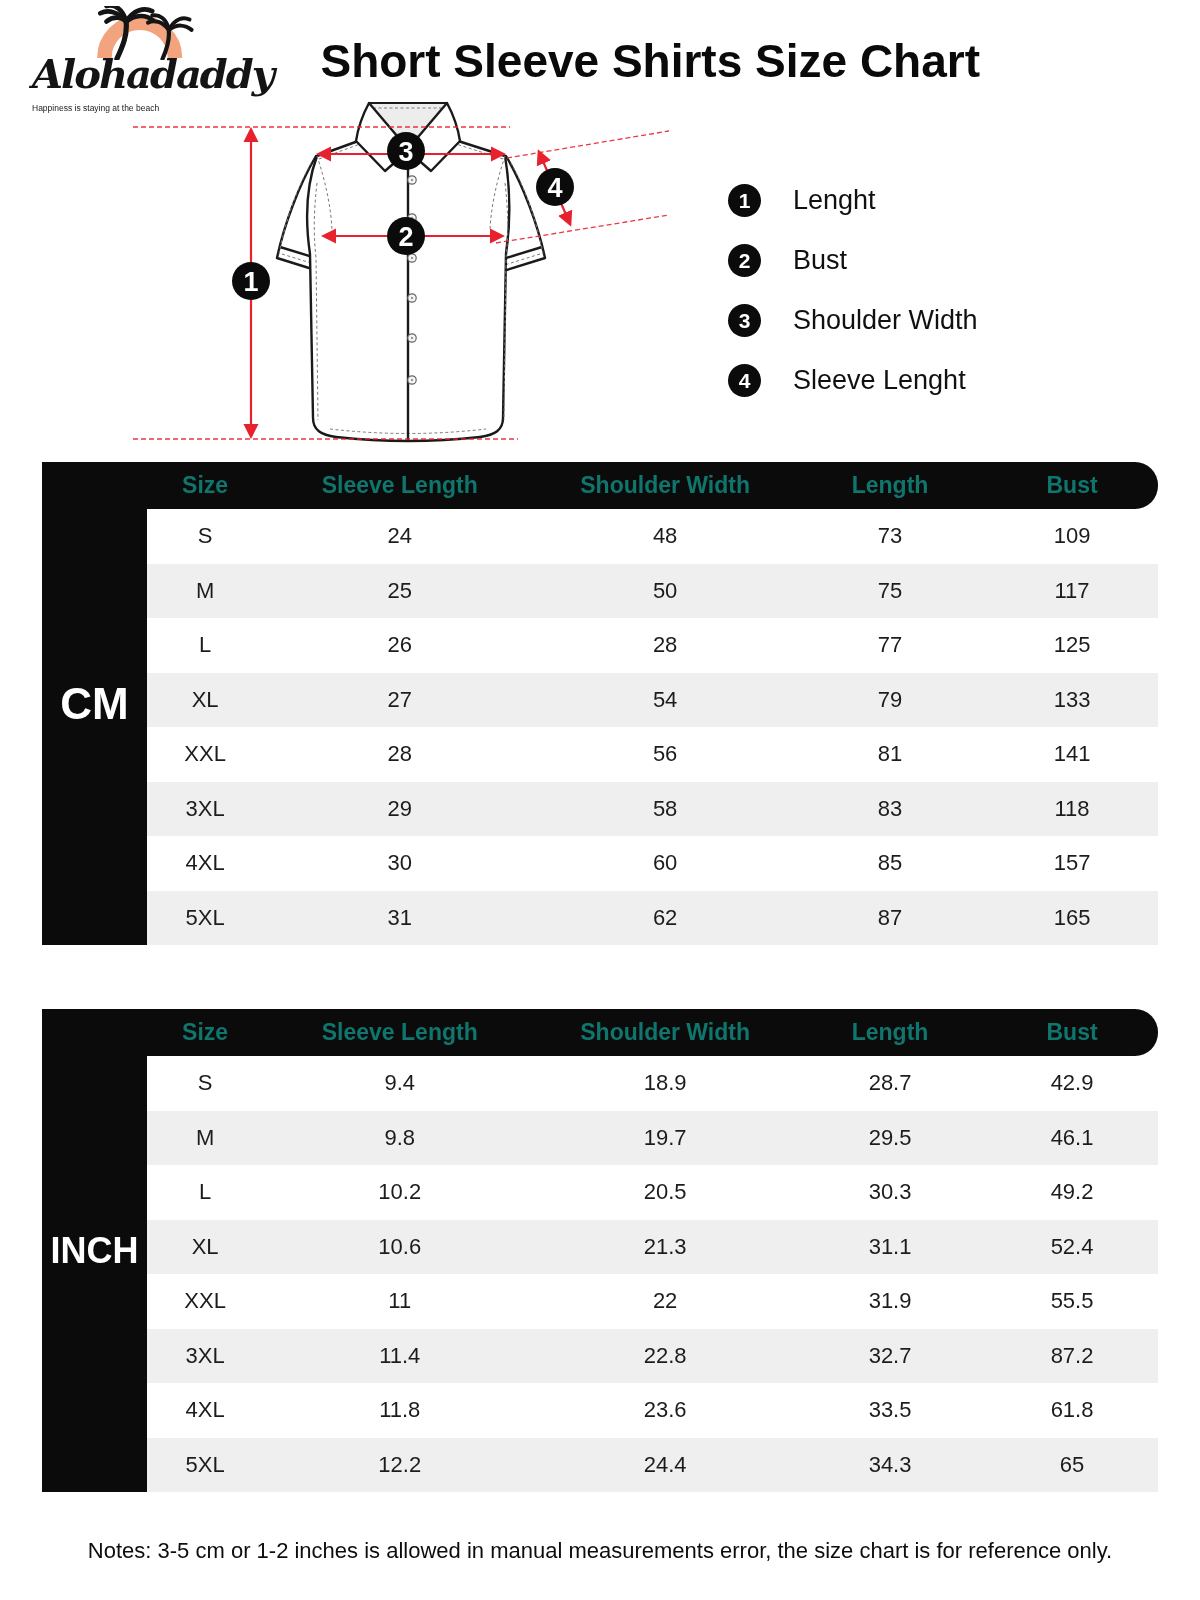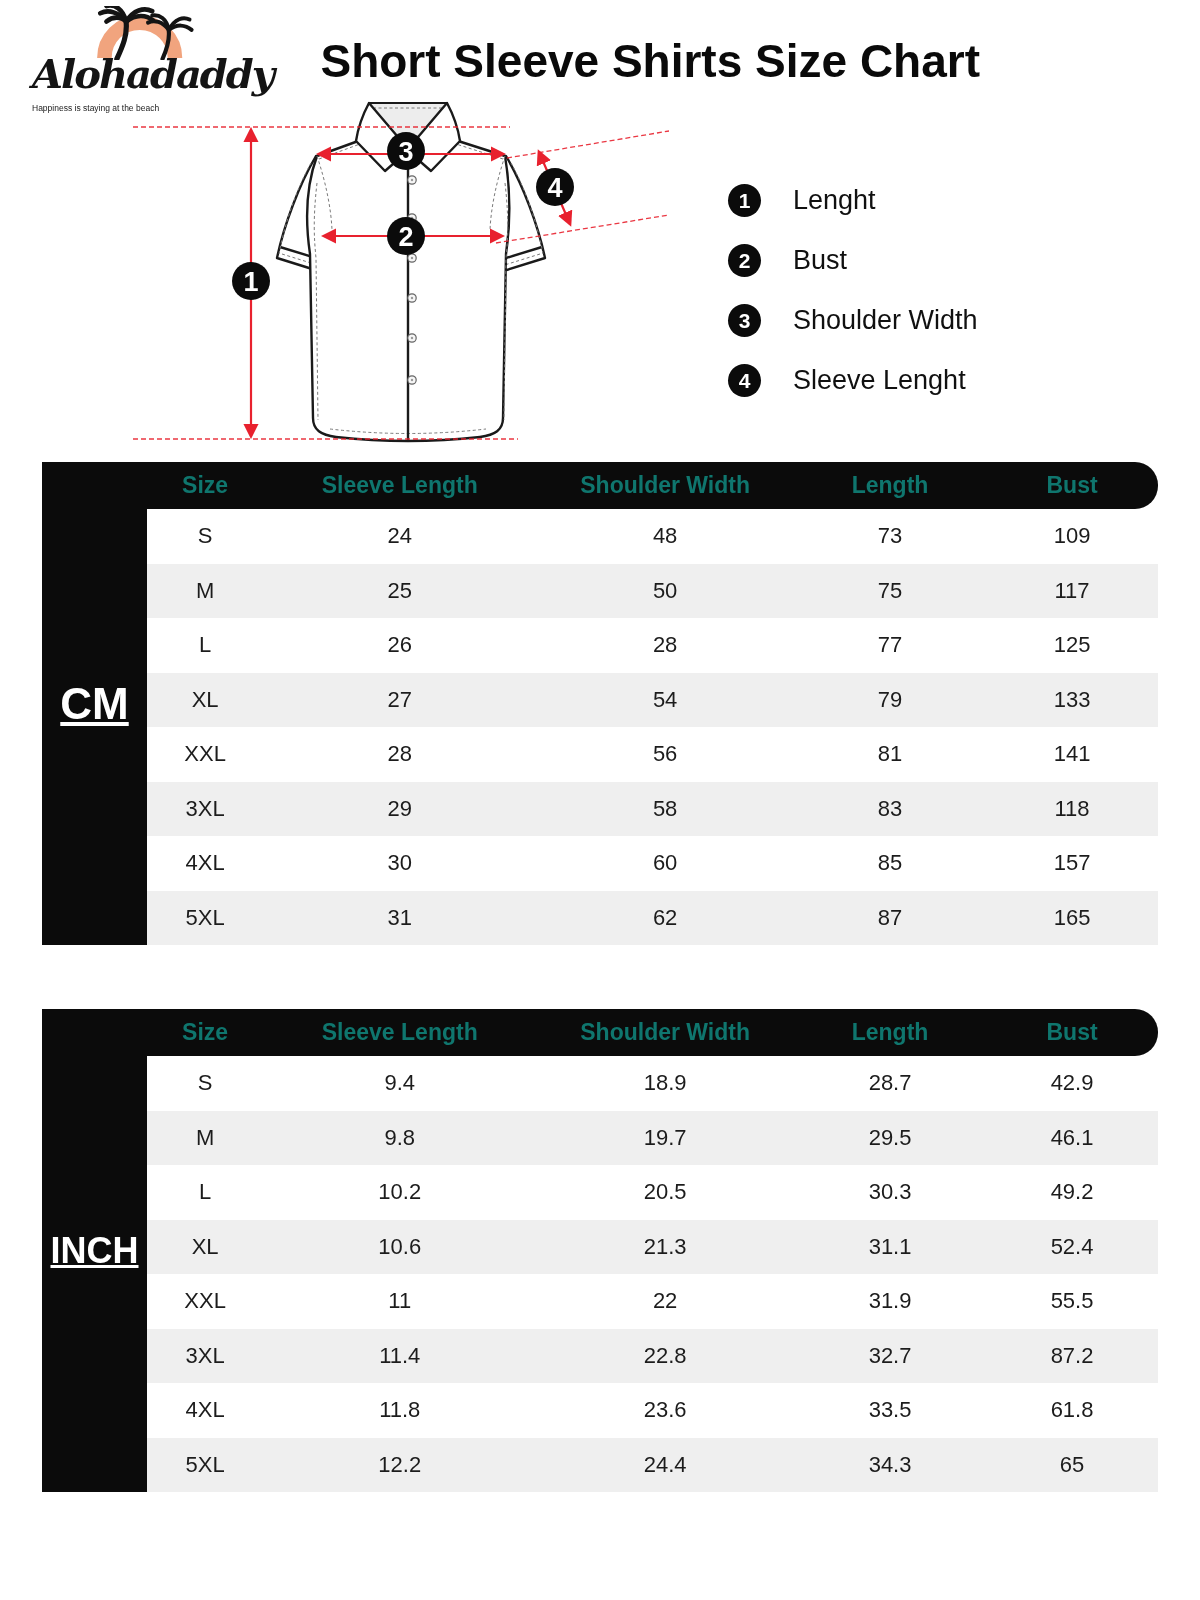--- a/index.html
+++ b/index.html
@@ -47,21 +47,21 @@
   .legend-label{font-size:27px;color:#101010;margin-left:32px;white-space:nowrap;}
 
   
   .size-table{position:absolute;left:42px;width:1116px;height:483px;background:#fff;}
   .size-table.cm{top:462px;}
   .size-table.inch{top:1009px;}
   .bar-top{position:absolute;left:0;top:0;right:0;height:47px;background:var(--table-black,#0b0b0b);
            border-radius:0 23px 23px 0;}
   .bar-side{position:absolute;left:0;top:0;bottom:0;width:105px;background:var(--table-black,#0b0b0b);}
   .unit{position:absolute;left:0;top:0;bottom:0;width:105px;display:flex;align-items:center;justify-content:center;
-        color:#fff;font-weight:bold;font-size:44px;letter-spacing:0;text-decoration:underline;}
+        color:#fff;font-weight:bold;font-size:44px;letter-spacing:0;}
   .size-table.inch .unit{font-size:36px;}
   .grid{position:absolute;left:105px;top:0;width:1011px;height:483px;border-collapse:collapse;table-layout:fixed;}
   .grid th{height:47px;color:#0f766e;font-size:23px;font-weight:bold;text-align:center;vertical-align:middle;background:transparent;}
   .grid td{height:54.4px;font-size:22px;color:#1c1c1c;text-align:center;vertical-align:middle;}
   .grid tbody tr:nth-child(odd){background:#fff;}
   .grid tbody tr:nth-child(even){background:var(--row-alt,#efefef);}
 
   
   .notes{position:absolute;left:0;top:1538px;width:1200px;text-align:center;font-size:22px;color:#0d0d0d;}
 </style>
@@ -334,14 +334,15 @@
             <td>5XL</td>
             <td>12.2</td>
             <td>24.4</td>
             <td>34.3</td>
             <td>65</td>
           </tr>
         </tbody>
       </table>
   </div>
 
+  <div class="notes">Notes: 3-5 cm or 1-2 inches is allowed in manual measurements error, the size chart is for reference only.</div>
 
 </div>
 
 </body></html>

